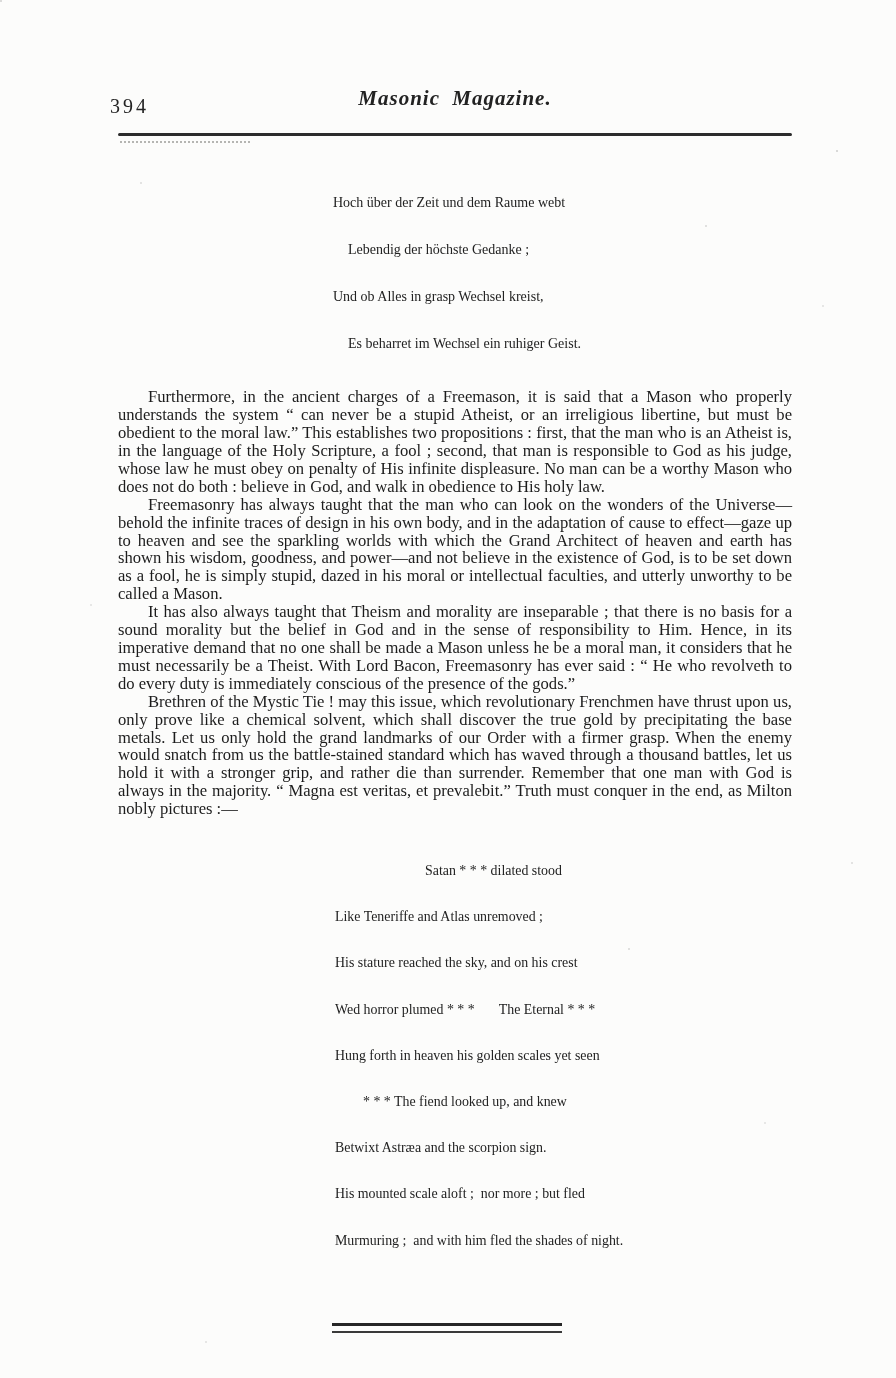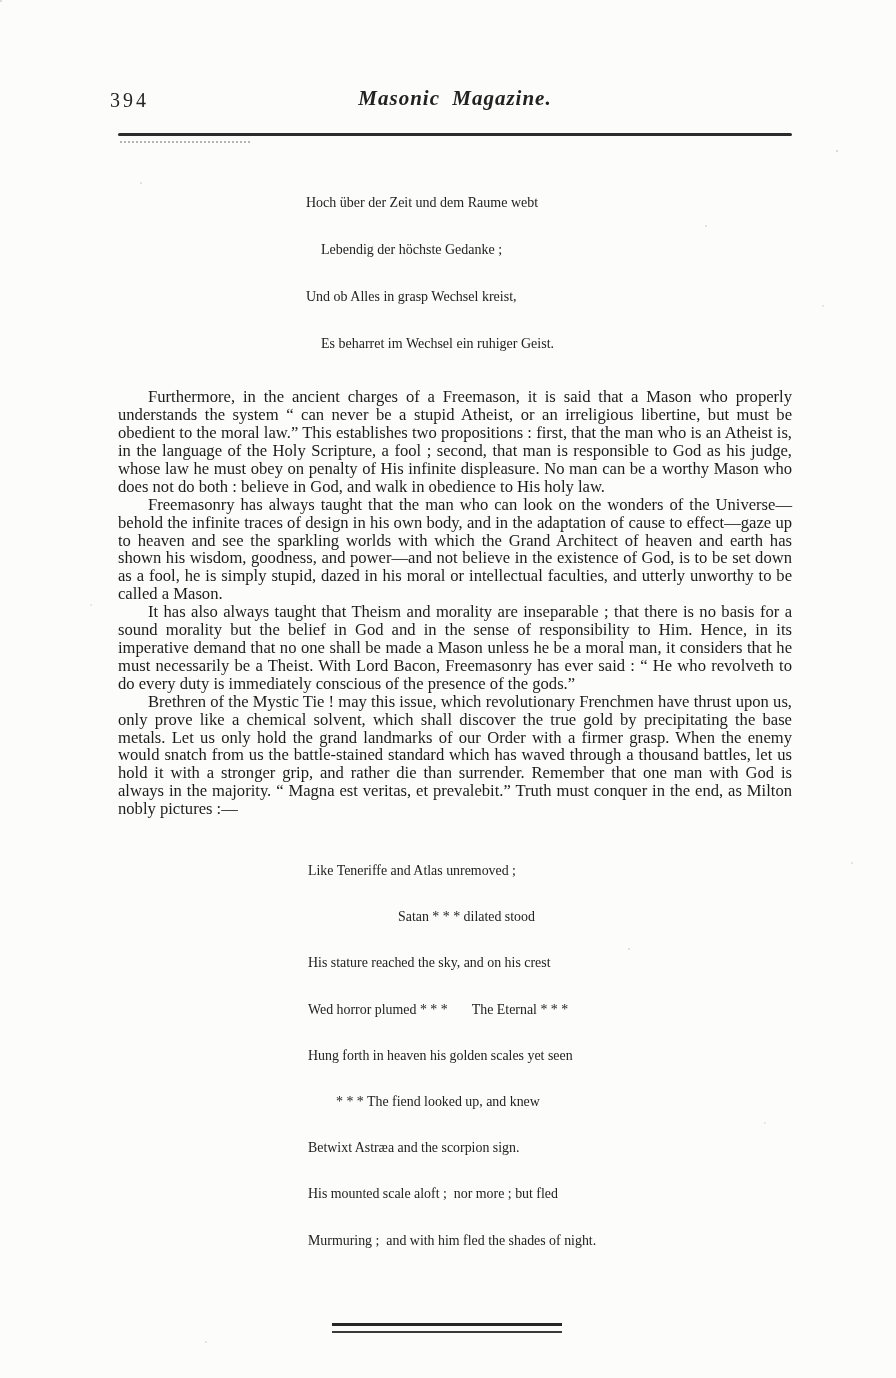--- a/index.html
+++ b/index.html
@@ -9,39 +9,39 @@
     margin:0 auto;
     background:#fcfcfb;
     font-family:"Liberation Serif", serif;
     color:#1d1d1d;
     overflow:hidden;
     box-sizing:border-box;
   }
   .content{padding:0 104px 0 118px;}
   .page-header{position:relative;margin-top:86px;height:30px;}
   .page-number{
-    position:absolute;left:-8px;top:3px;
+    position:absolute;left:-8px;top:9px;
     font-size:20px;letter-spacing:3px;color:#242424;
   }
   .magazine-title{
     margin:12px;text-align:center;
     font-style:italic;font-weight:600;font-size:21px;
     letter-spacing:1px;word-spacing:6px;color:#222;
   }
   .header-rule{
     margin-top:17px;height:0;
     border-top:3px solid #2c2c2c;
     position:relative;border-radius:2px;
   }
   .header-rule::after{
     content:"";position:absolute;left:2px;top:5px;width:130px;
     border-top:2px dotted #b5b5b2;
   }
   .verse{white-space:pre-wrap;}
-  .verse .vline{white-space:pre-wrap;}
+  .verse .vline{white-space:pre-wrap;margin-left:27px;}
   .german-verse{
     margin:28px 0 0 188px;
     font-size:14px;line-height:15.6px;color:#222;
   }
   .german-verse .indent{padding-left:15px;}
   .body-text{margin-top:6px;}
   .body-text p{
     margin:0;font-size:16.6px;line-height:17.9px;
     text-align:justify;text-indent:30px;color:#1c1c1c;
   }
@@ -93,22 +93,22 @@
     </div>
 
     <div class="body-text">
       <p>Furthermore, in the ancient charges of a Freemason, it is said that a Mason who properly understands the system “ can never be a stupid Atheist, or an irreligious libertine, but must be obedient to the moral law.”  This establishes two propositions : first, that the man who is an Atheist is, in the language of the Holy Scripture, a fool ; second, that man is responsible to God as his judge, whose law he must obey on penalty of His infinite displeasure.  No man can be a worthy Mason who does not do both : believe in God, and walk in obedience to His holy law.</p>
       <p>Freemasonry has always taught that the man who can look on the wonders of the Universe—behold the infinite traces of design in his own body, and in the adaptation of cause to effect—gaze up to heaven and see the sparkling worlds with which the Grand Architect of heaven and earth has shown his wisdom, goodness, and power—and not believe in the existence of God, is to be set down as a fool, he is simply stupid, dazed in his moral or intellectual faculties, and utterly unworthy to be called a Mason.</p>
       <p>It has also always taught that Theism and morality are inseparable ; that there is no basis for a sound morality but the belief in God and in the sense of responsibility to Him.  Hence, in its imperative demand that no one shall be made a Mason unless he be a moral man, it considers that he must necessarily be a Theist.  With Lord Bacon, Freemasonry has ever said :  “ He who revolveth to do every duty is immediately conscious of the presence of the gods.”</p>
       <p>Brethren of the Mystic Tie ! may this issue, which revolutionary Frenchmen have thrust upon us, only prove like a chemical solvent, which shall discover the true gold by precipitating the base metals.  Let us only hold the grand landmarks of our Order with a firmer grasp.  When the enemy would snatch from us the battle-stained standard which has waved through a thousand battles, let us hold it with a stronger grip, and rather die than surrender.  Remember that one man with God is always in the majority.  “ Magna est veritas, et prevalebit.”  Truth must conquer in the end, as Milton nobly pictures :—</p>
     </div>
 
     <div class="verse milton-verse">
+      <div class="vline first">Satan * * * dilated stood</div>
       <div class="vline">Like Teneriffe and Atlas unremoved ;</div>
-      <div class="vline first">Satan * * * dilated stood</div>
       <div class="vline">His stature reached the sky, and on his crest</div>
       <div class="vline">Wed horror plumed * * *       The Eternal * * *</div>
       <div class="vline">Hung forth in heaven his golden scales yet seen</div>
       <div class="vline indent">* * * The fiend looked up, and knew</div>
       <div class="vline">Betwixt Astræa and the scorpion sign.</div>
       <div class="vline">His mounted scale aloft ;  nor more ; but fled</div>
       <div class="vline">Murmuring ;  and with him fled the shades of night.</div>
     </div>
 
     <div class="section-divider"></div>

